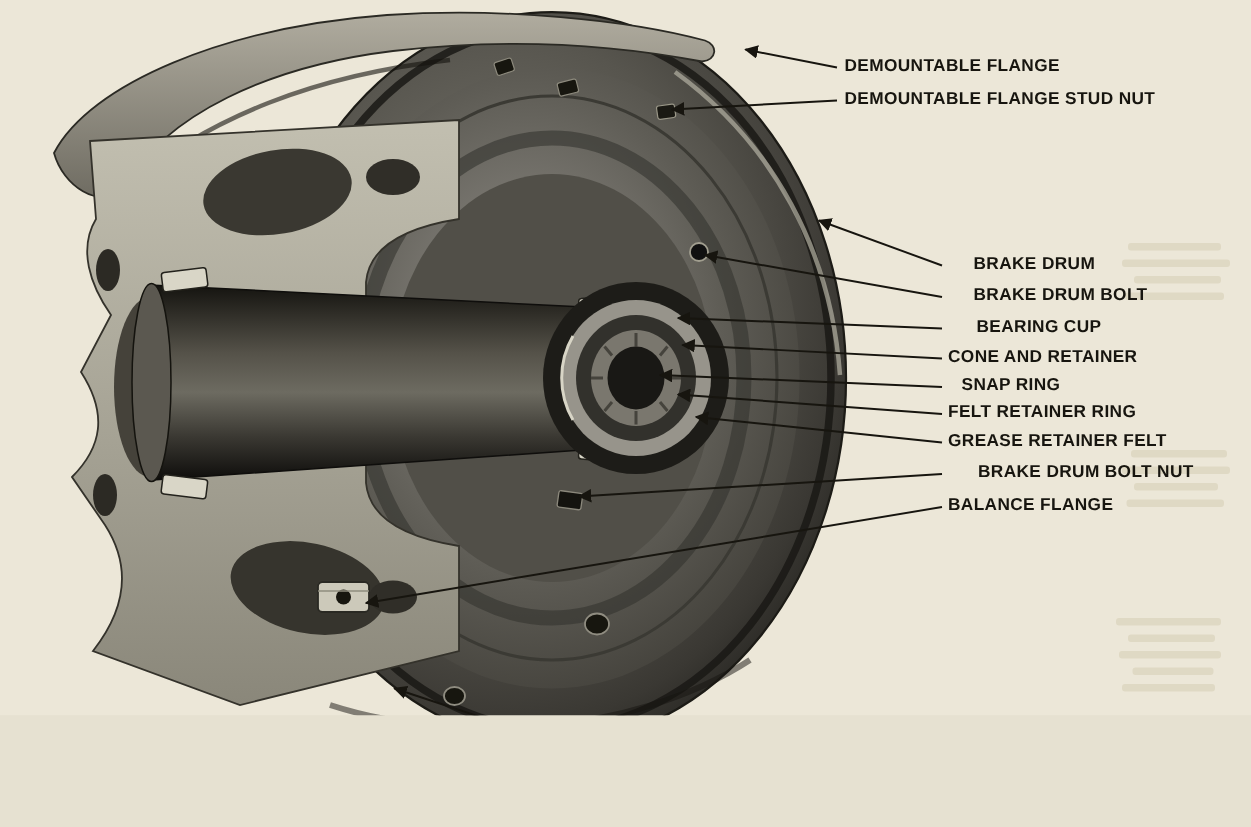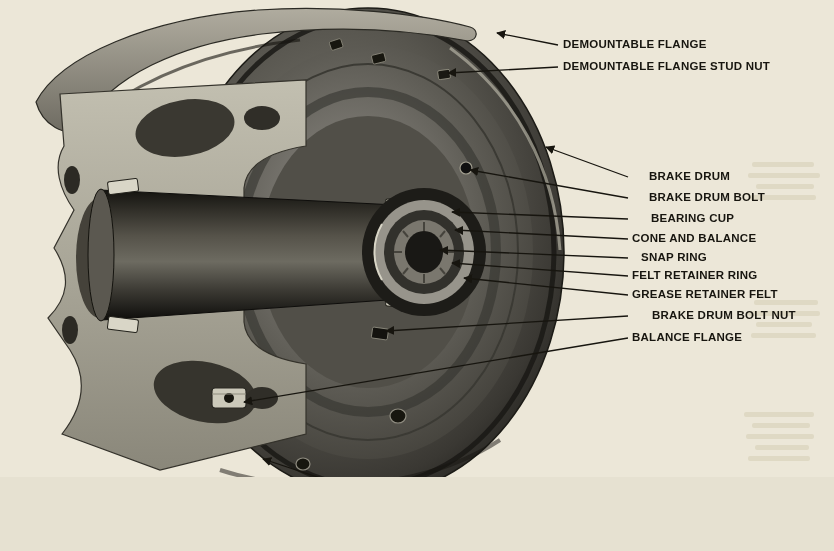--- a/index.html
+++ b/index.html
@@ -169,20 +169,20 @@
       <line x1="628" y1="338" x2="244" y2="402" marker-end="url(#arrowhead)"></line>
       <line x1="486" y1="533" x2="263" y2="459" marker-end="url(#arrowhead)"></line>
     </g>
   </svg>
 
   <div class="label" style="left:563px;top:38px;">DEMOUNTABLE FLANGE</div>
   <div class="label" style="left:563px;top:60px;">DEMOUNTABLE FLANGE STUD NUT</div>
   <div class="label" style="left:632px;top:170px;margin-left:17px;">BRAKE DRUM</div>
   <div class="label" style="left:632px;top:191px;margin-left:17px;">BRAKE DRUM BOLT</div>
   <div class="label" style="left:623px;top:212px;margin-left:28px;">BEARING CUP</div>
-  <div class="label" style="left:632px;top:232px;">CONE AND BALANCE</div>
+  <div class="label" style="left:632px;top:232px;">CONE AND RETAINER</div>
   <div class="label" style="left:641px;top:251px;">SNAP RING</div>
   <div class="label" style="left:632px;top:269px;">FELT RETAINER RING</div>
   <div class="label" style="left:632px;top:288px;">GREASE RETAINER FELT</div>
   <div class="label" style="left:632px;top:309px;padding-left:20px;">BRAKE DRUM BOLT NUT</div>
   <div class="label" style="left:632px;top:331px;">BALANCE FLANGE</div>
 
 </div>
 
 </body></html>

